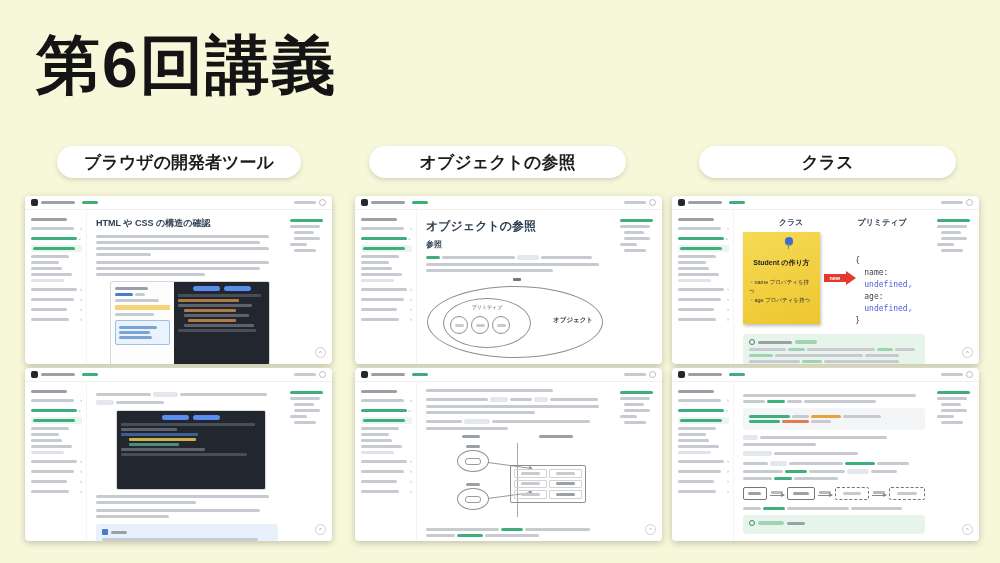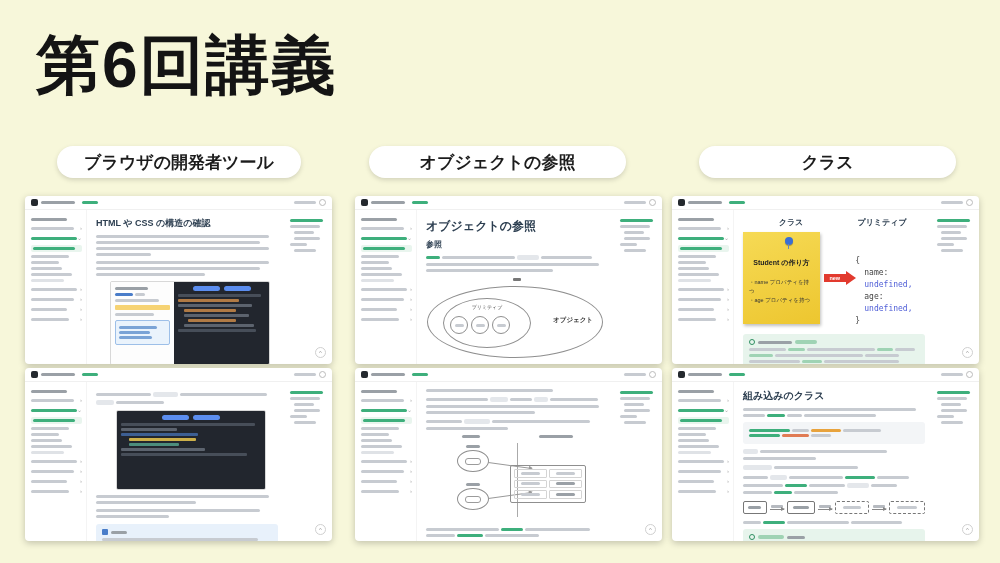--- a/index.html
+++ b/index.html
@@ -730,21 +730,20 @@
             <span class="sk w70" style="margin:0"></span>
             <span class="chev">›</span>
           </div>
     <div class="side-row">
             <span class="sk w75" style="margin:0"></span>
             <span class="chev">›</span>
           </div>
   </div>
 </div>
     <div class="mini-main">
-      <div class="mini-h3" style="font-size:10px">組み込みのクラス</div>
       <div class="para">
         <div class="sk w95"></div>
         <div class="chiprow">
             <span class="chip gray" style="width:12%"></span>
             <span class="chip teal" style="width:10%"></span>
             <span class="chip gray" style="width:8%"></span>
             <span class="chip gray" style="width:40%"></span>
           </div>
       </div>
       <div class="codeblock" style="margin:4px 0">

